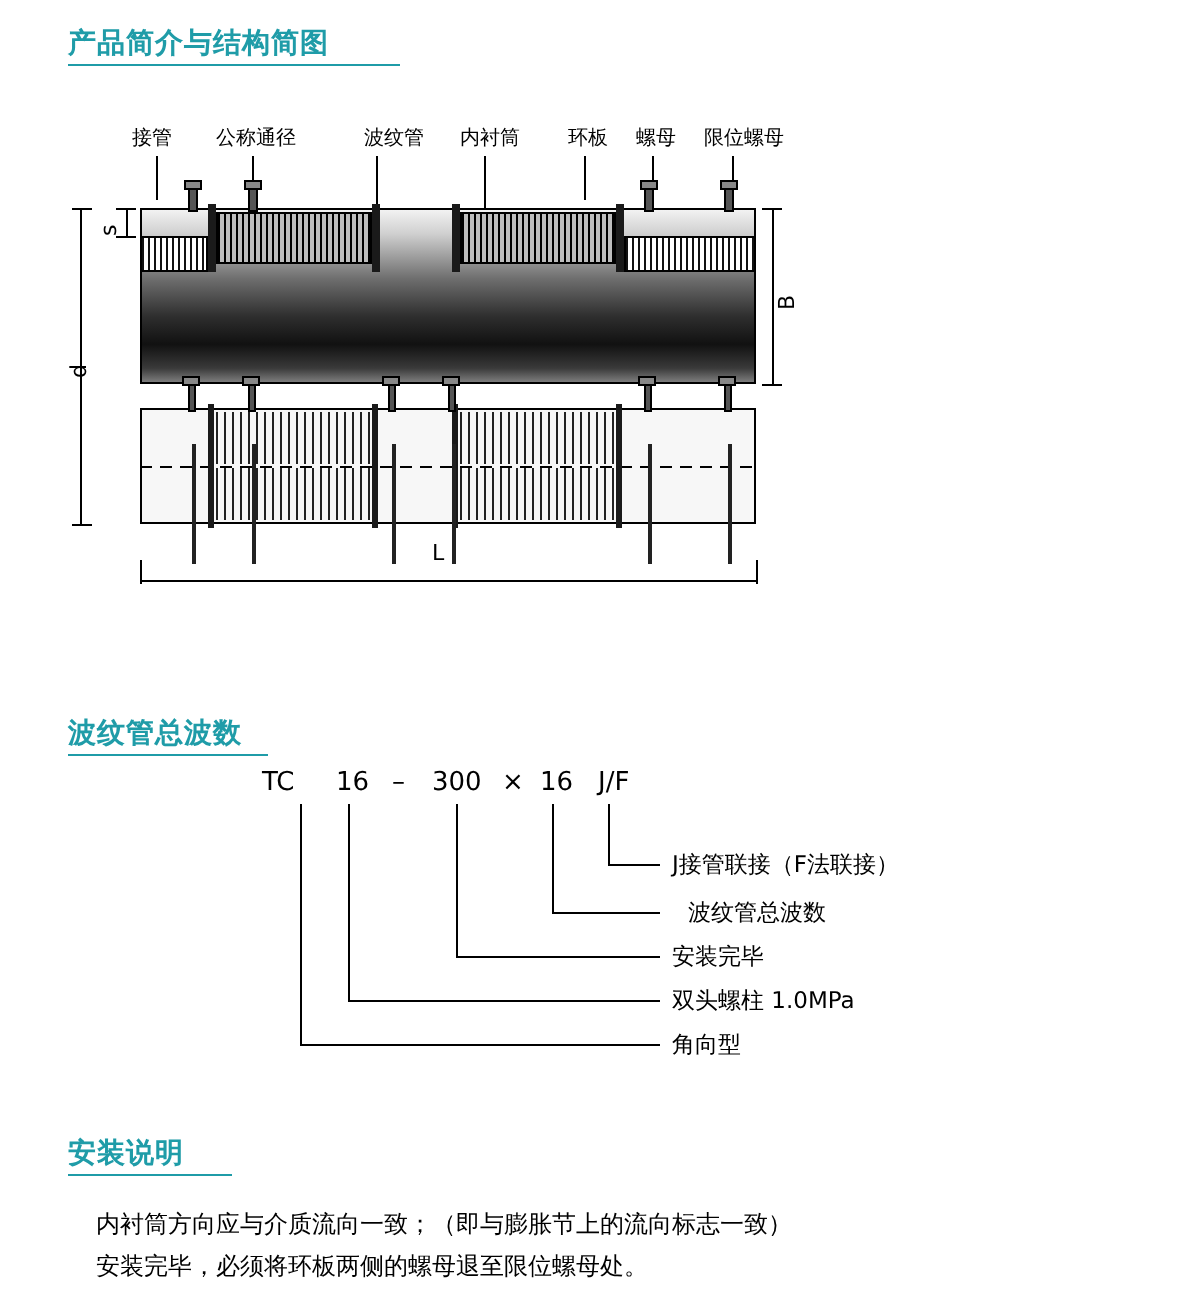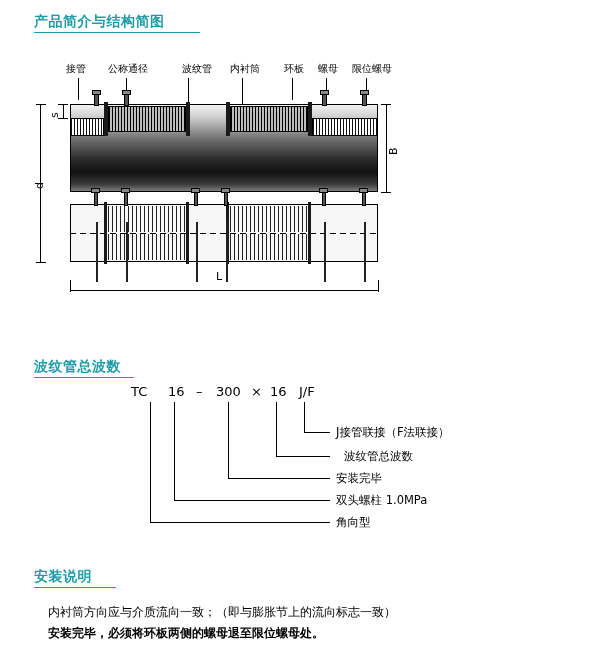--- a/index.html
+++ b/index.html
@@ -280,13 +280,13 @@
   <div class="code-desc" style="left:344px;top:449px;">波纹管总波数</div>
   <div class="code-desc" style="left:336px;top:471px;">安装完毕</div>
   <div class="code-desc" style="left:336px;top:493px;">双头螺柱 1.0MPa</div>
   <div class="code-desc" style="left:336px;top:515px;">角向型</div>
 </div>
 
 <div class="section-title" id="t3">安装说明</div>
 <div class="underline" id="u3"></div>
 
 <div class="note" style="top:604px;font-family:Liberation Serif, serif;">内衬筒方向应与介质流向一致；（即与膨胀节上的流向标志一致）</div>
-<div class="note" style="top:625px;font-weight:bold;">安装完毕，必须将环板两侧的螺母退至限位螺母处。</div>
+<div class="note" style="top:625px;">安装完毕，必须将环板两侧的螺母退至限位螺母处。</div>
 
 </body></html>

